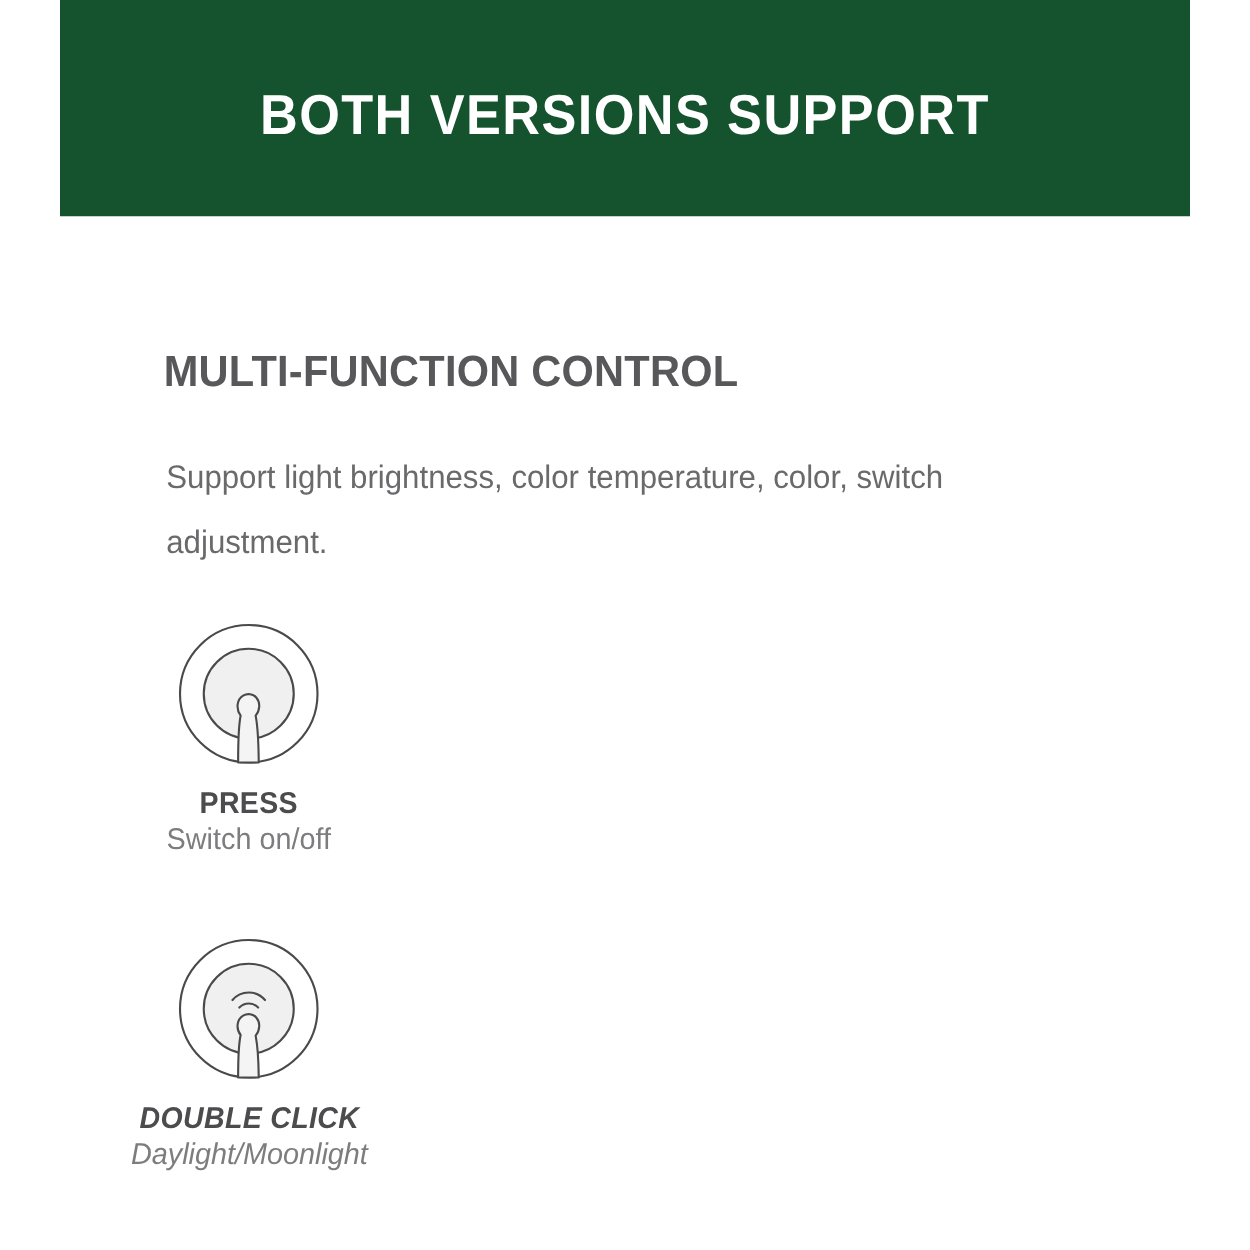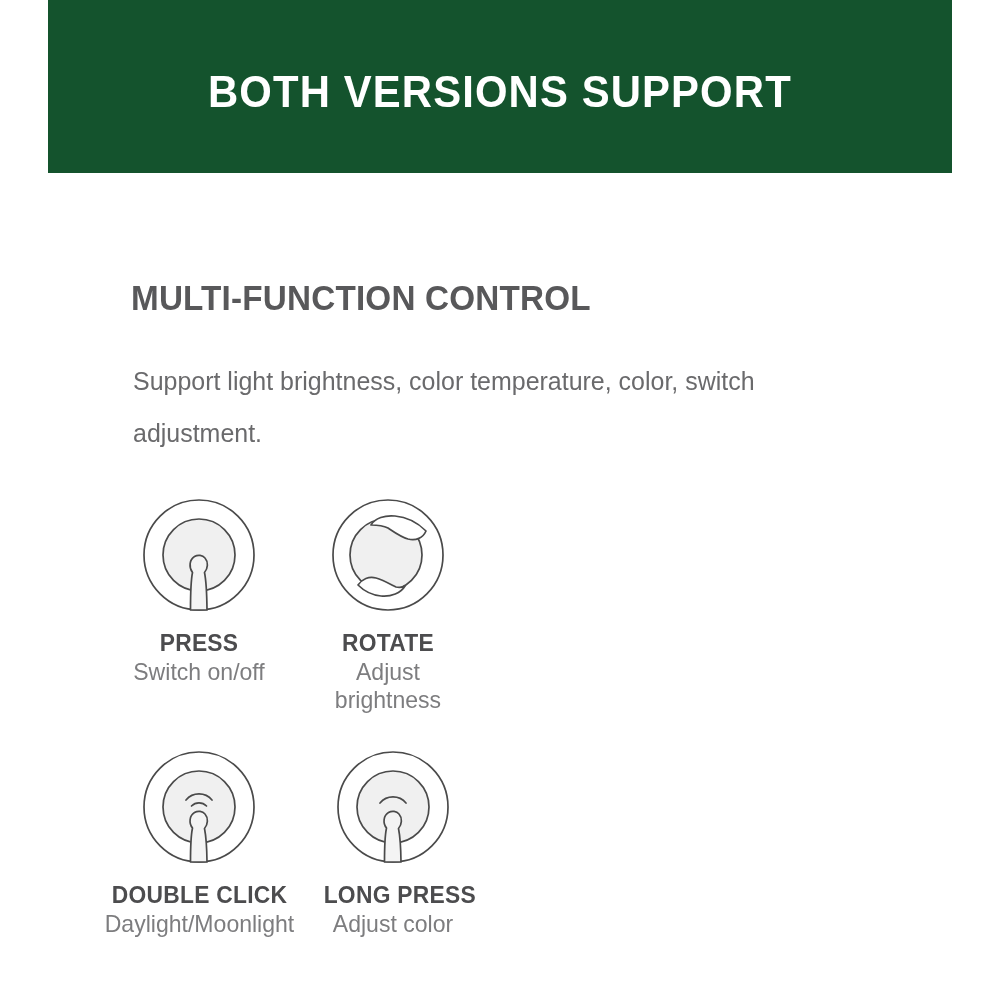--- a/index.html
+++ b/index.html
@@ -111,21 +111,21 @@
     color: #7d7d7f;
     line-height: 28px;
     margin-top: 1px;
     transform: scaleX(0.96);
   }
 
   
   .c-press        { left: 104px;  width: 190px; }
   .c-rotate       { left: 318px;  width: 140px; }
   .c-pressrotate  { left: 479px;  width: 196px; }
-  .c-double       { left: 82px;   width: 235px; }
+  .c-double       { left: 82px;   width: 235px; font-style: italic; }
   .c-long         { left: 320px;  width: 146px; }
 
   .c-rotate .icon-wrap,
   .c-double .icon-wrap,
   .c-long .icon-wrap { margin: 0 auto; }
 
   .c-press .icon-wrap       { margin-left: 38px; }
   .c-pressrotate .icon-wrap { margin-left: 33px; }
   .c-double .icon-wrap      { margin-left: 60px; }
   .c-long .icon-wrap        { margin-left: 16px; }
@@ -152,38 +152,20 @@
           <circle cx="57" cy="57" r="36" fill="#f0f0f0" stroke="#4a4a4a" stroke-width="1.7"></circle>
           <path d="M48.5 112 C48.5 92 49 82 50.5 74.5 C46.5 69 47.5 61.5 52.5 58.5
                    C56 56.5 60.5 57 63 60 C66.5 64 66 70.5 62.5 74.5
                    C64 82 64.8 92 65 112 Z" fill="#f4f4f4" stroke="#4a4a4a" stroke-width="1.7" stroke-linejoin="round"></path>
         </svg>
       </div>
       <div class="cap">PRESS</div>
       <div class="desc">Switch on/off</div>
     </div>
 
-    <div class="cell c-rotate">
-      <div class="icon-wrap">
-        <svg width="114" height="114" viewBox="0 0 114 114">
-          <circle cx="57" cy="57" r="55" fill="none" stroke="#4a4a4a" stroke-width="1.7"></circle>
-          <circle cx="55" cy="57" r="36" fill="#f0f0f0" stroke="#4a4a4a" stroke-width="1.7"></circle>
-
-          <path d="M40 27 C44 20 54 17 64 18 C76 19 86 24 95 33
-                   C92 40 85 43 77 41 C70 39 63 34 57 30
-                   C51 27 45 27 40 27 Z" fill="#ffffff" stroke="#4a4a4a" stroke-width="1.7" stroke-linejoin="round"></path>
-
-          <path d="M74 88 C70 95 60 99 50 98 C40 97 33 93 27 87
-                   C31 81 38 78 45 80 C52 82 59 86 65 89
-                   C69 90 72 89 74 88 Z" fill="#ffffff" stroke="#4a4a4a" stroke-width="1.7" stroke-linejoin="round"></path>
-        </svg>
-      </div>
-      <div class="cap">ROTATE</div>
-      <div class="desc">Adjust brightness</div>
-    </div>
 
 
   </div>
 
   <div class="row row-2">
 
     <div class="cell c-double">
       <div class="icon-wrap">
         <svg width="114" height="114" viewBox="0 0 114 114">
           <circle cx="57" cy="57" r="55" fill="none" stroke="#4a4a4a" stroke-width="1.7"></circle>
@@ -194,32 +176,16 @@
 
           <path d="M48.5 112 C48.5 94 49 85 50.5 78 C46.5 73 47.5 65.5 52.5 62.5
                    C56 60.5 60.5 61 63 64 C66.5 68 66 74.5 62.5 78.5
                    C64 86 64.8 94 65 112 Z" fill="#f4f4f4" stroke="#4a4a4a" stroke-width="1.7" stroke-linejoin="round"></path>
         </svg>
       </div>
       <div class="cap">DOUBLE CLICK</div>
       <div class="desc">Daylight/Moonlight</div>
     </div>
 
-    <div class="cell c-long">
-      <div class="icon-wrap">
-        <svg width="114" height="114" viewBox="0 0 114 114">
-          <circle cx="57" cy="57" r="55" fill="none" stroke="#4a4a4a" stroke-width="1.7"></circle>
-          <circle cx="57" cy="57" r="36" fill="#f0f0f0" stroke="#4a4a4a" stroke-width="1.7"></circle>
-
-          <path d="M44 53 A17 17 0 0 1 70 53" fill="none" stroke="#4a4a4a" stroke-width="1.7" stroke-linecap="round"></path>
-
-          <path d="M48.5 112 C48.5 94 49 85 50.5 78 C46.5 73 47.5 65.5 52.5 62.5
-                   C56 60.5 60.5 61 63 64 C66.5 68 66 74.5 62.5 78.5
-                   C64 86 64.8 94 65 112 Z" fill="#f4f4f4" stroke="#4a4a4a" stroke-width="1.7" stroke-linejoin="round"></path>
-        </svg>
-      </div>
-      <div class="cap">LONG PRESS</div>
-      <div class="desc">Adjust color</div>
-    </div>
 
   </div>
 
 </div>
 
 </body></html>

